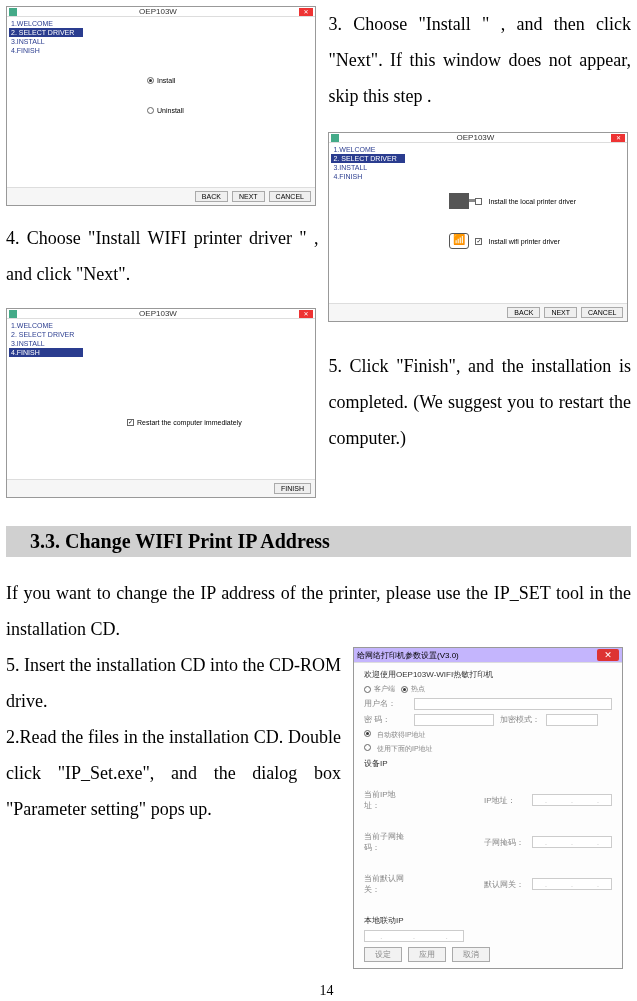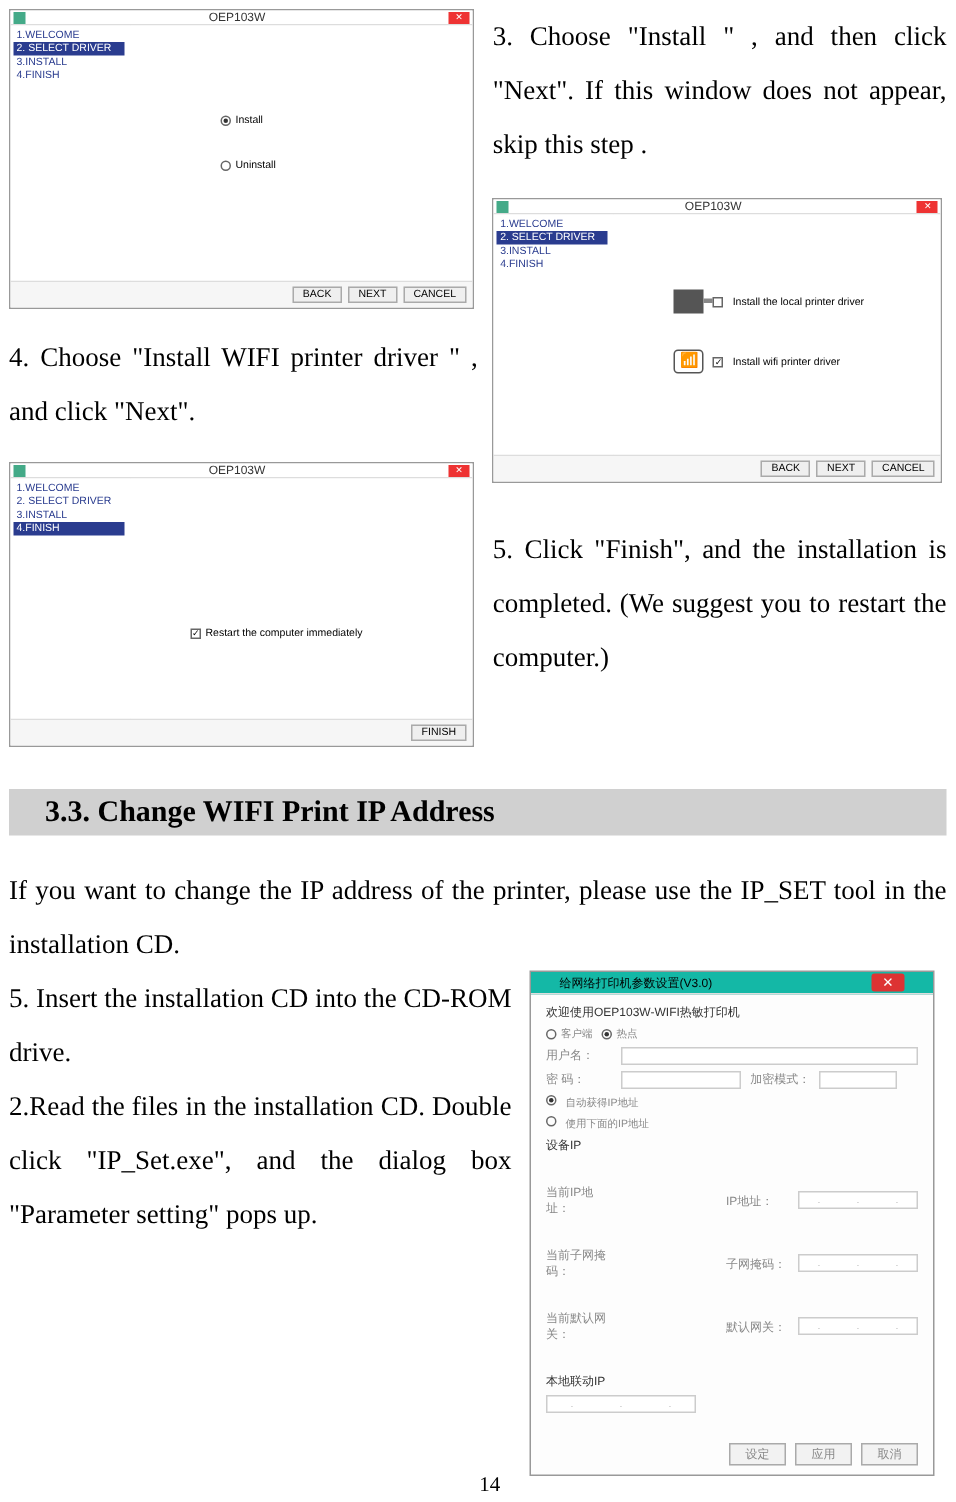--- a/index.html
+++ b/index.html
@@ -121,37 +121,37 @@
     .bottom-right { width: 270px; }
 
     
     .ipdialog {
       border: 1px solid #999;
       background:#fdfdfd;
       font-family: Arial, "SimSun", sans-serif;
     }
     .ipdialog .ti {
       display:flex; justify-content:space-between; align-items:center;
-      font-size:8px; padding:1px 19px; border-bottom:1px solid #ddd;
-      background:#14b8a6;
+      font-size:8px; padding:1px 3px; border-bottom:1px solid #ddd;
+      background:#c4b5fd;
     }
     .ipdialog .ti .redx {
       width:22px; height:12px; background:#d33; color:#fff; font-size:9px;
       display:flex; align-items:center; justify-content:center; border-radius:2px;
     }
     .ipdialog .inner { padding:6px 10px; font-size:8px; color:#888;}
     .ipdialog .row { display:flex; align-items:flex-start; gap:6px; margin:4px 0;}
     .ipdialog .field { border:1px solid #ccc; height:12px; flex:1; background:#fff;}
     .ipdialog .label { width:44px; }
     .ipdialog .tworow { display:flex; gap:14px; margin:20px 0;}
     .ipdialog .col2 { display:flex; align-items:center; gap:4px; flex:1;}
     .ipdialog .col2 .label2 { width:44px;}
     .ipdialog .ipbox { border:1px solid #ccc; height:12px; width:80px; background:#fff;
       display:flex; align-items:center; justify-content:space-around; font-size:7px; color:#bbb;}
-    .ipdialog .btnrow { display:flex; justify-content:flex-end; gap:6px; margin-top:20px;}
+    .ipdialog .btnrow { display:flex; gap:6px; margin-top:5px;}
     .ipdialog .dbtn { border:1px solid #aaa; background:#f2f2f2; font-size:8px; padding:1px 10px;}
 
     .usb-icon { width:20px; height:16px; background:#555; display:inline-block; position:relative;}
     .usb-icon::after{content:""; width:6px; height:3px; background:#888; position:absolute; right:-6px; top:6px;}
     .wifi-icon { width:20px; height:16px; display:inline-block; position:relative; border:1px solid #555; border-radius:3px;}
     .wifi-icon::after{content:"📶"; font-size:10px; position:absolute; left:3px; top:0;}
 
     .page-num {
       position:absolute; bottom:2px; left:16px; right:0; text-align:center; font-size:14px;
     }

